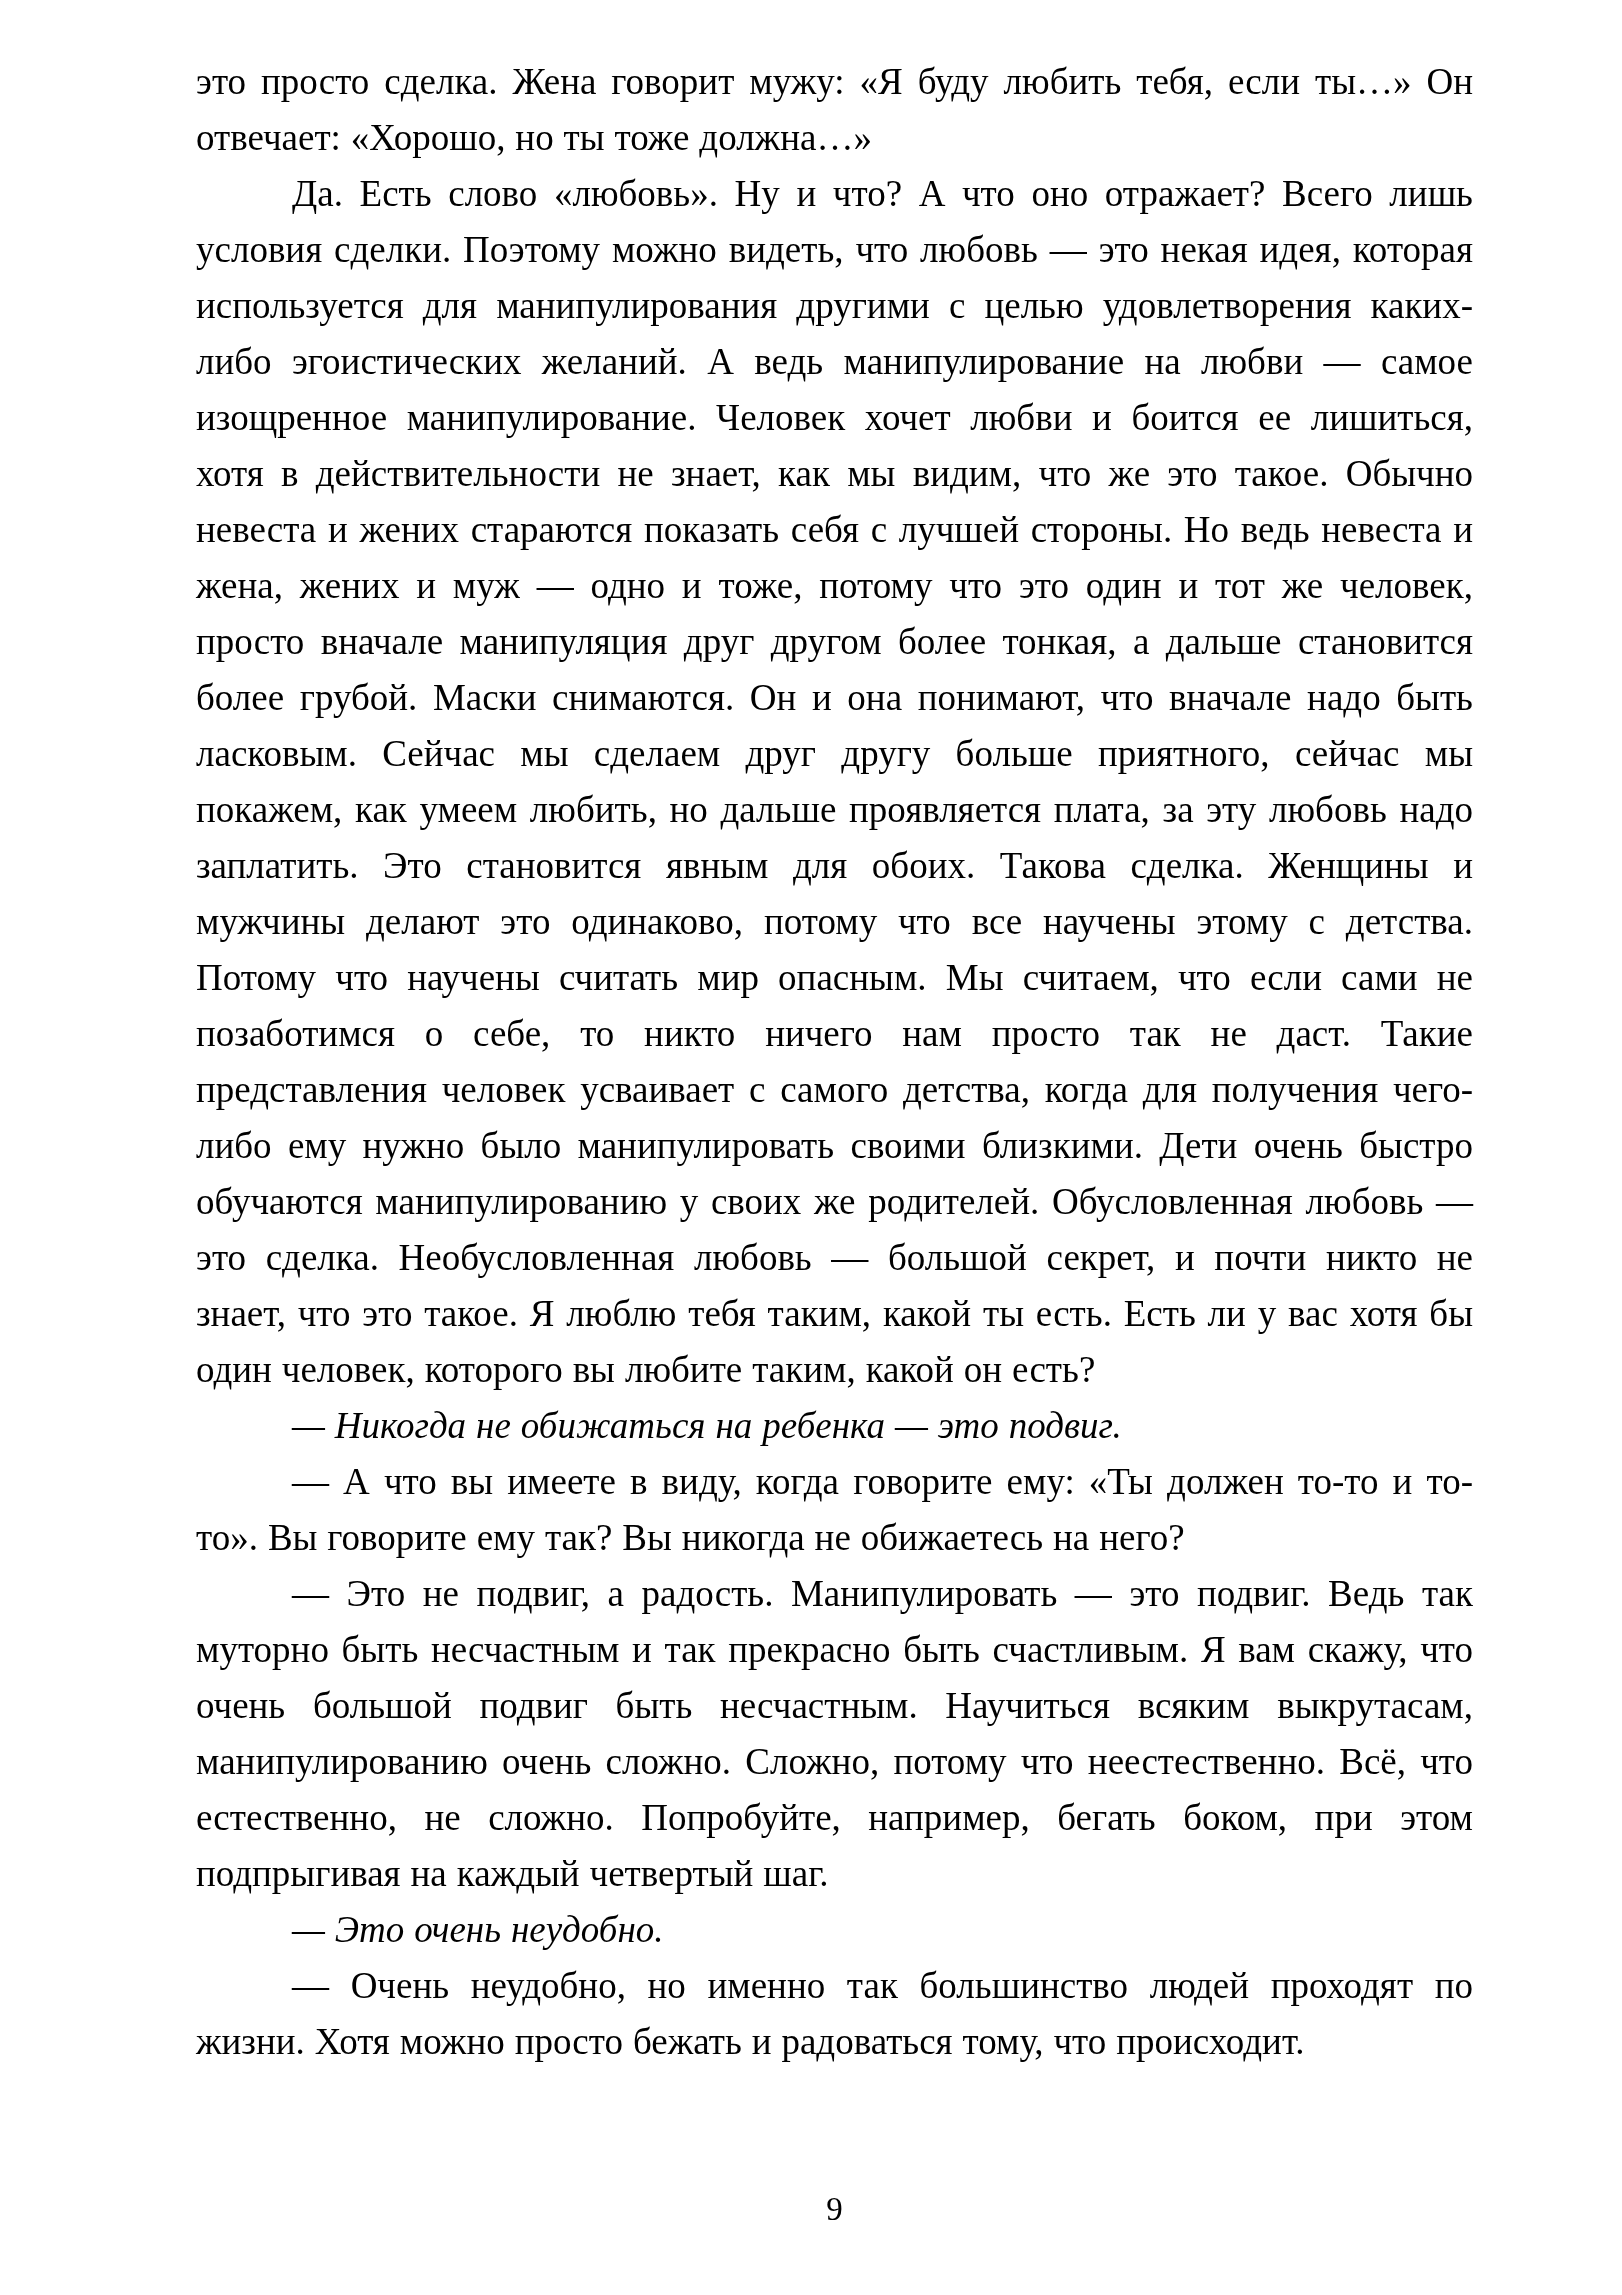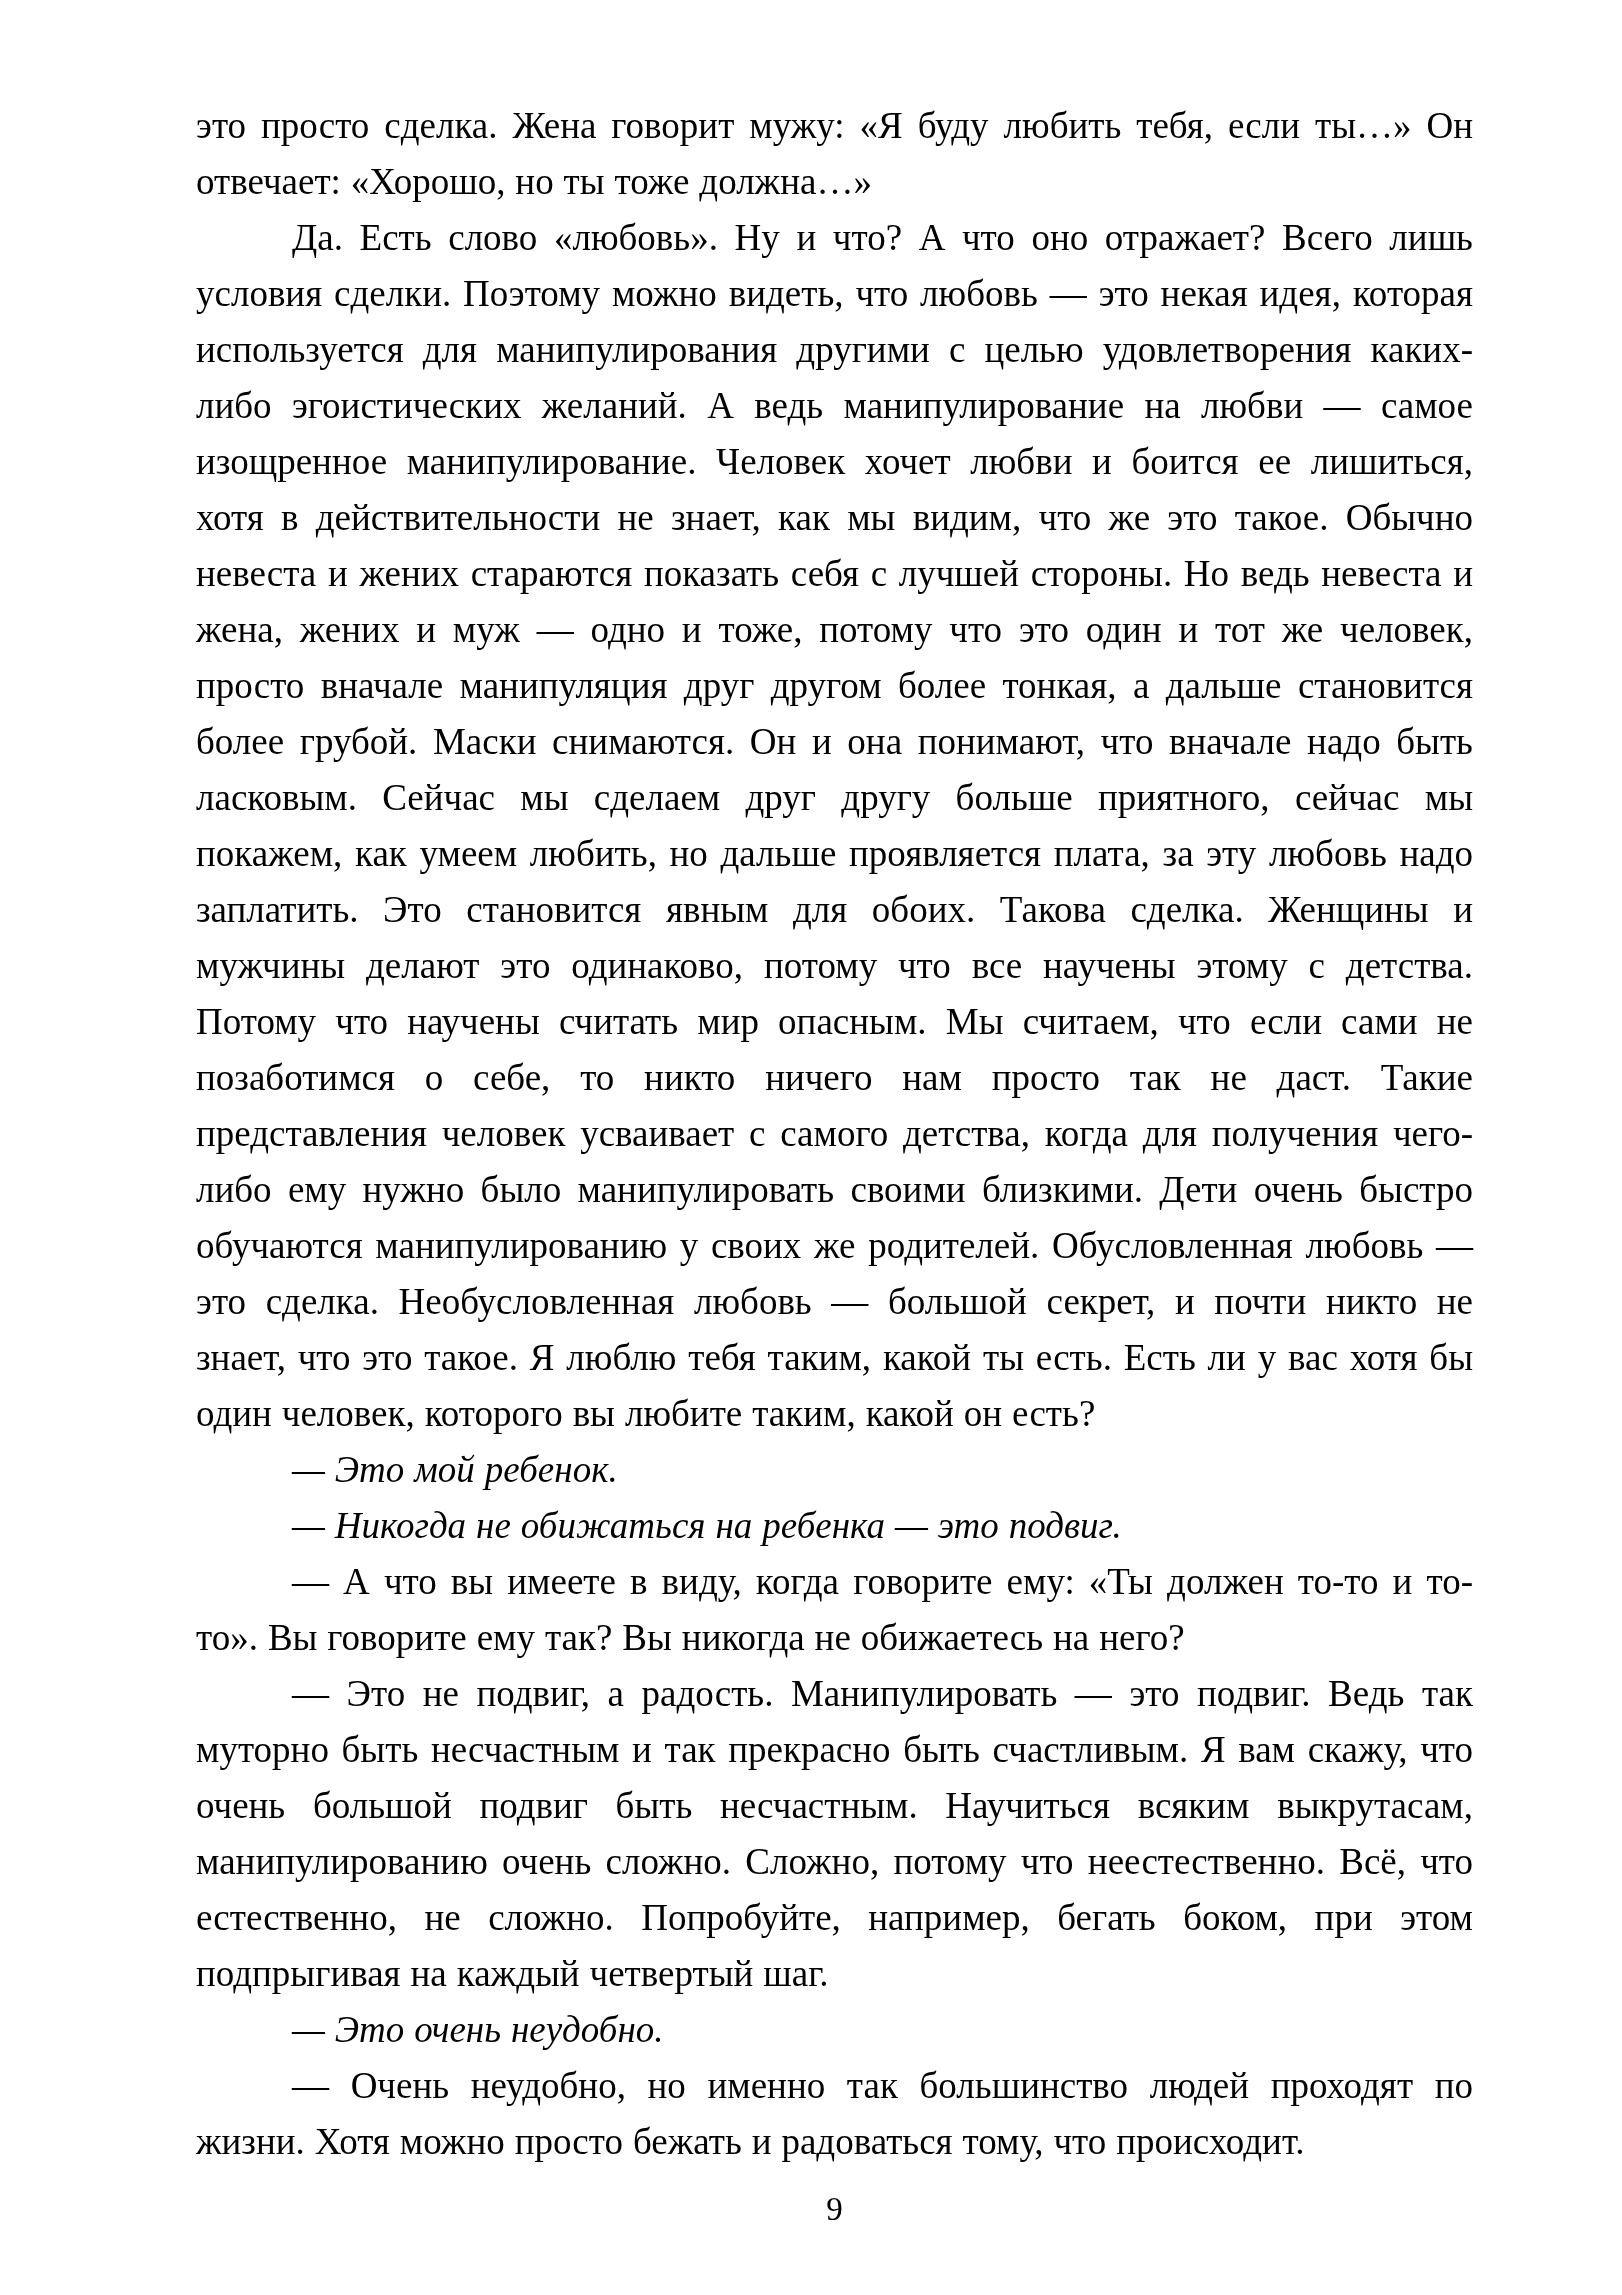--- a/index.html
+++ b/index.html
@@ -11,21 +11,21 @@
     width: 1622px;
     height: 2295px;
     position: relative;
     overflow: hidden;
   }
   .page {
     box-sizing: border-box;
     width: 1622px;
     height: 2295px;
     background: #ffffff;
-    padding: 98px 149px 92px 196px;
+    padding: 54px 149px 92px 196px;
     font-family: "Liberation Serif", "DejaVu Serif", serif;
     font-size: 37px;
     line-height: 56px;
     color: #000000;
     position: relative;
   }
   .text-block p.para {
     margin: 0;
     text-align: justify;
     text-indent: 96px;
@@ -49,21 +49,20 @@
     color: #000000;
   }
 </style>
 </head>
 <body>
 
 <div class="page">
   <div class="text-block" id="paragraphs">
       <p class="para no-indent">это просто сделка. Жена говорит мужу: «Я буду любить тебя, если ты…» Он отвечает: «Хорошо, но ты тоже должна…»</p>
       <p class="para">Да. Есть слово «любовь». Ну и что? А что оно отражает? Всего лишь условия сделки. Поэтому можно видеть, что любовь — это некая идея, которая используется для манипулирования другими с целью удовлетворения каких-либо эгоистических желаний. А ведь манипулирование на любви — самое изощренное манипулирование. Человек хочет любви и боится ее лишиться, хотя в действительности не знает, как мы видим, что же это такое. Обычно невеста и жених стараются показать себя с лучшей стороны. Но ведь невеста и жена, жених и муж — одно и тоже, потому что это один и тот же человек, просто вначале манипуляция друг другом более тонкая, а дальше становится более грубой. Маски снимаются. Он и она понимают, что вначале надо быть ласковым. Сейчас мы сделаем друг другу больше приятного, сейчас мы покажем, как умеем любить, но дальше проявляется плата, за эту любовь надо заплатить. Это становится явным для обоих. Такова сделка. Женщины и мужчины делают это одинаково, потому что все научены этому с детства. Потому что научены считать мир опасным. Мы считаем, что если сами не позаботимся о себе, то никто ничего нам просто так не даст. Такие представления человек усваивает с самого детства, когда для получения чего-либо ему нужно было манипулировать своими близкими. Дети очень быстро обучаются манипулированию у своих же родителей. Обусловленная любовь — это сделка. Необусловленная любовь — большой секрет, и почти никто не знает, что это такое. Я люблю тебя таким, какой ты есть. Есть ли у вас хотя бы один человек, которого вы любите таким, какой он есть?</p>
-      <p class="para italic">— Это мой ребенок.</p>
       <p class="para italic">— Никогда не обижаться на ребенка — это подвиг.</p>
       <p class="para">— А что вы имеете в виду, когда говорите ему: «Ты должен то-то и то-то». Вы говорите ему так? Вы никогда не обижаетесь на него?</p>
       <p class="para">— Это не подвиг, а радость. Манипулировать — это подвиг. Ведь так муторно быть несчастным и так прекрасно быть счастливым. Я вам скажу, что очень большой подвиг быть несчастным. Научиться всяким выкрутасам, манипулированию очень сложно. Сложно, потому что неестественно. Всё, что естественно, не сложно. Попробуйте, например, бегать боком, при этом подпрыгивая на каждый четвертый шаг.</p>
       <p class="para italic">— Это очень неудобно.</p>
       <p class="para">— Очень неудобно, но именно так большинство людей проходят по жизни. Хотя можно просто бежать и радоваться тому, что происходит.</p>
     </div>
   <div class="page-number">9</div>
 </div>
 
 

